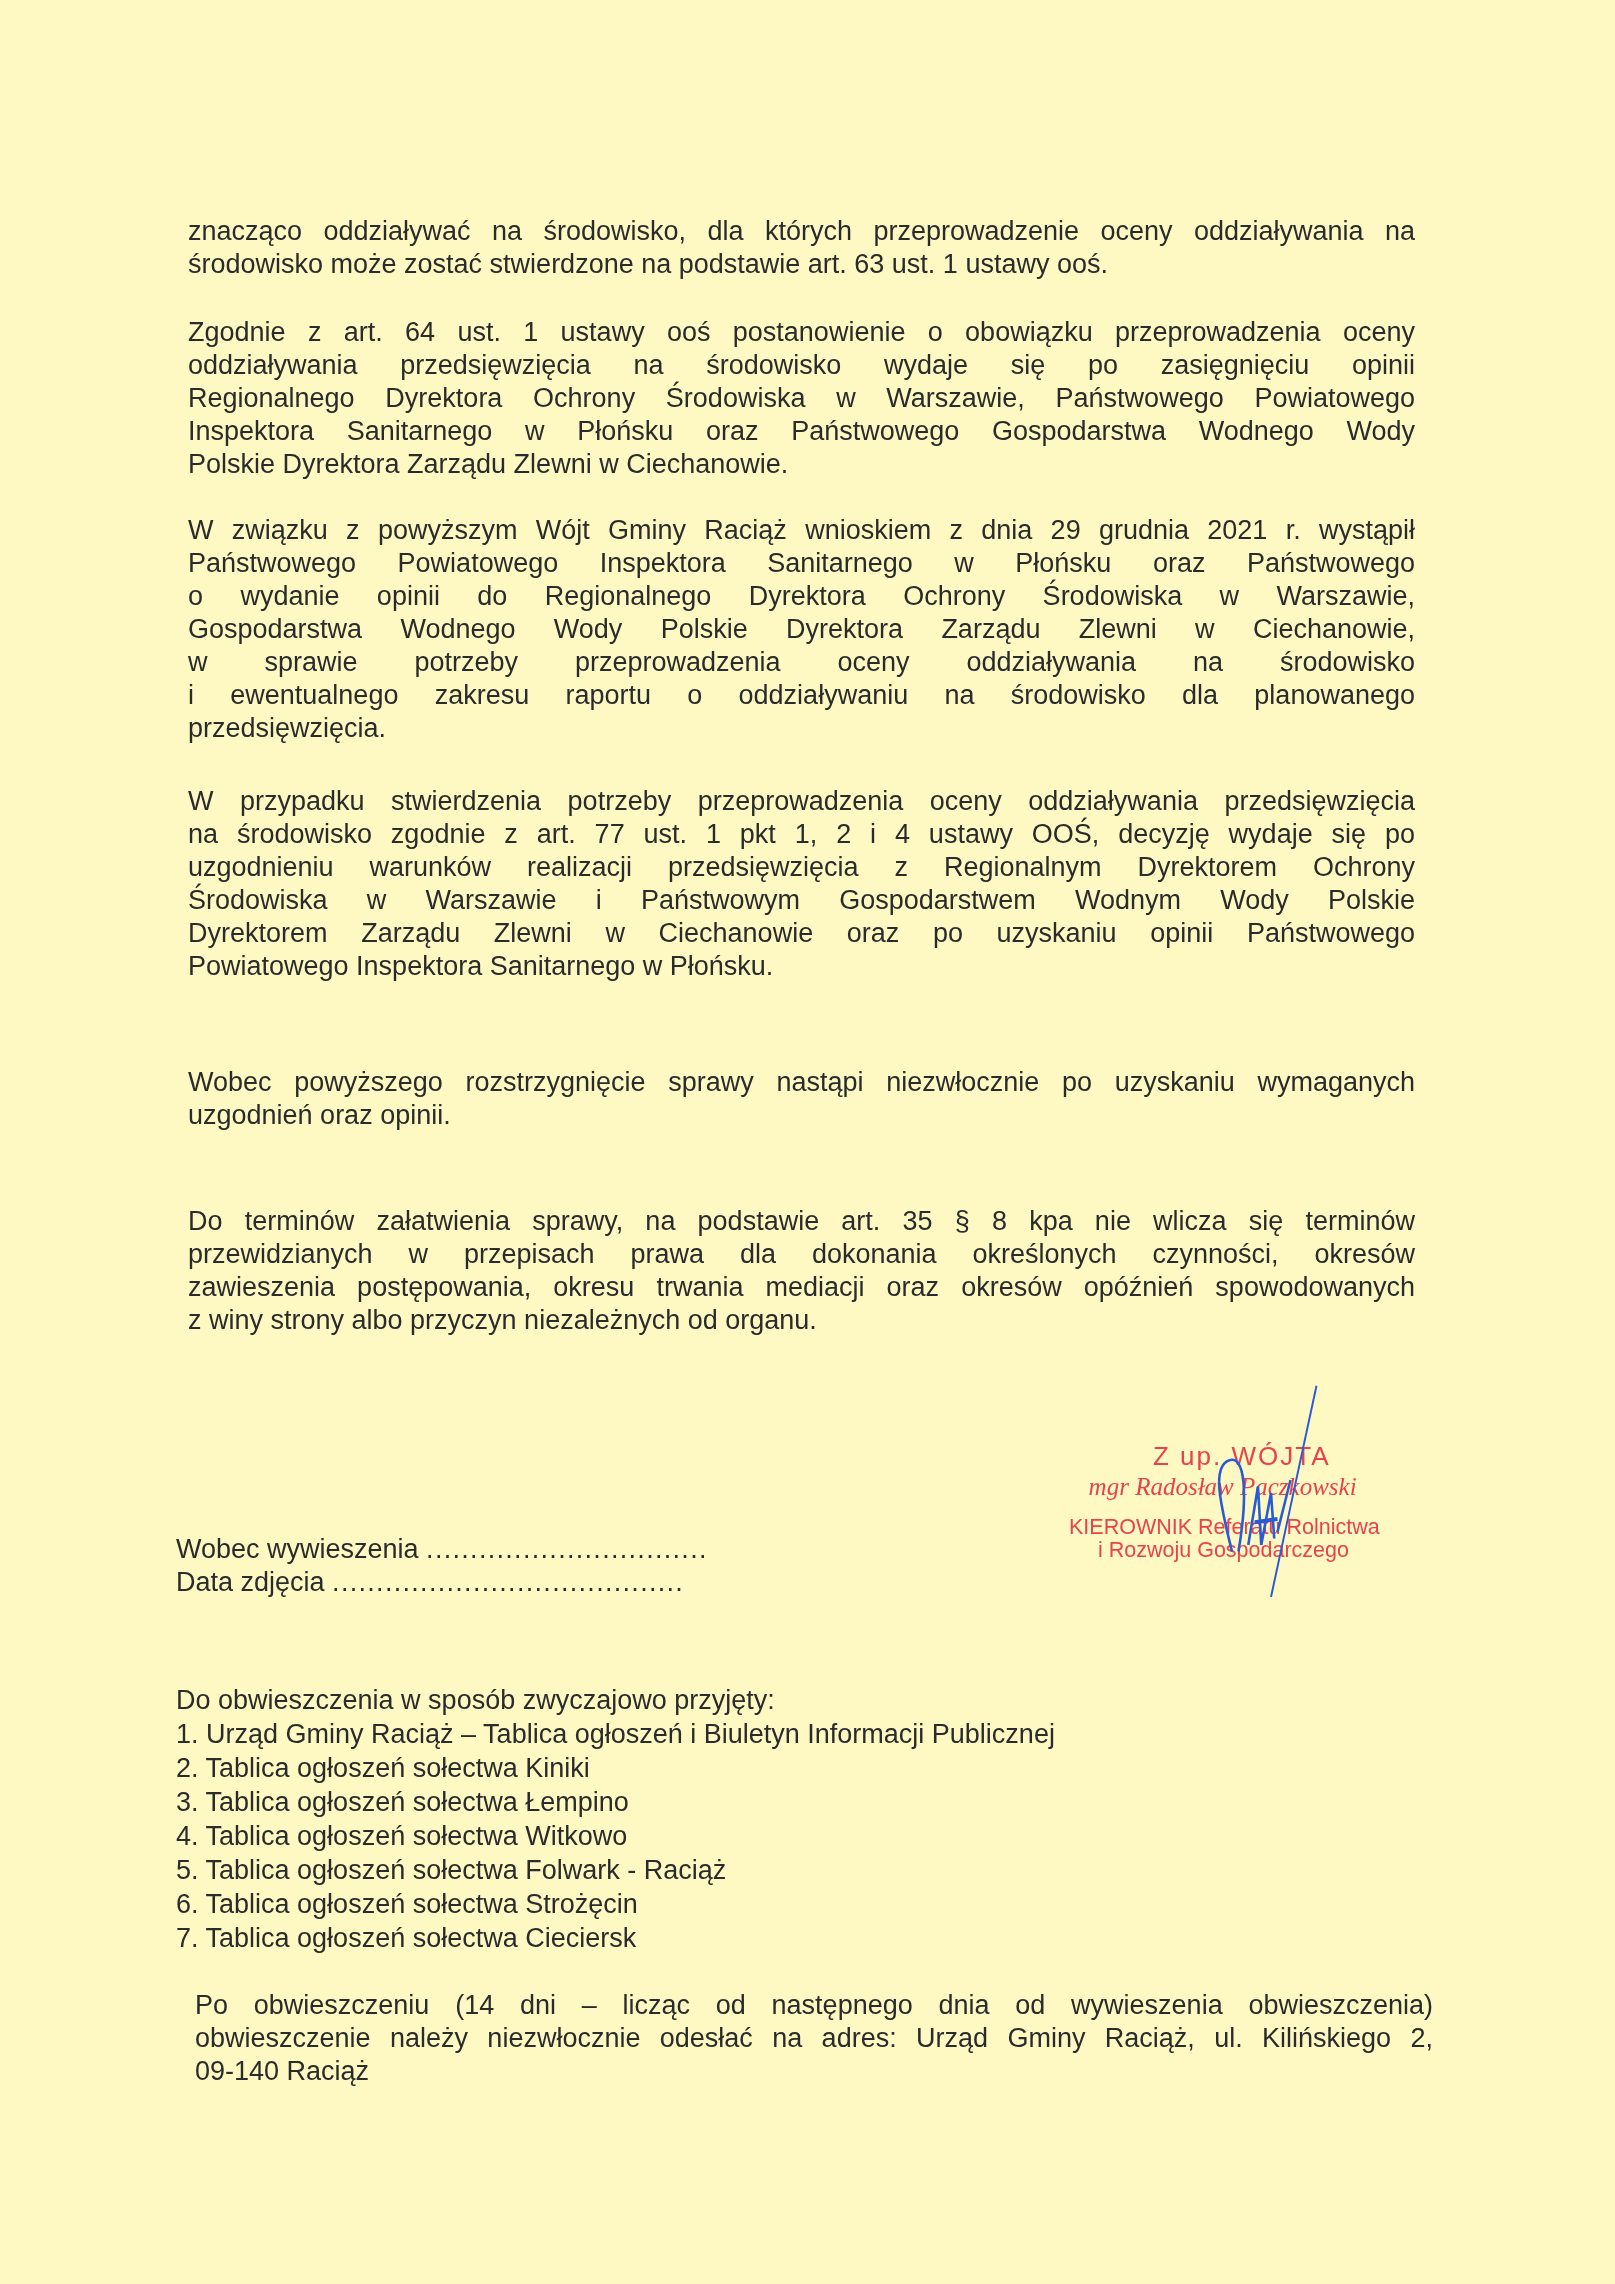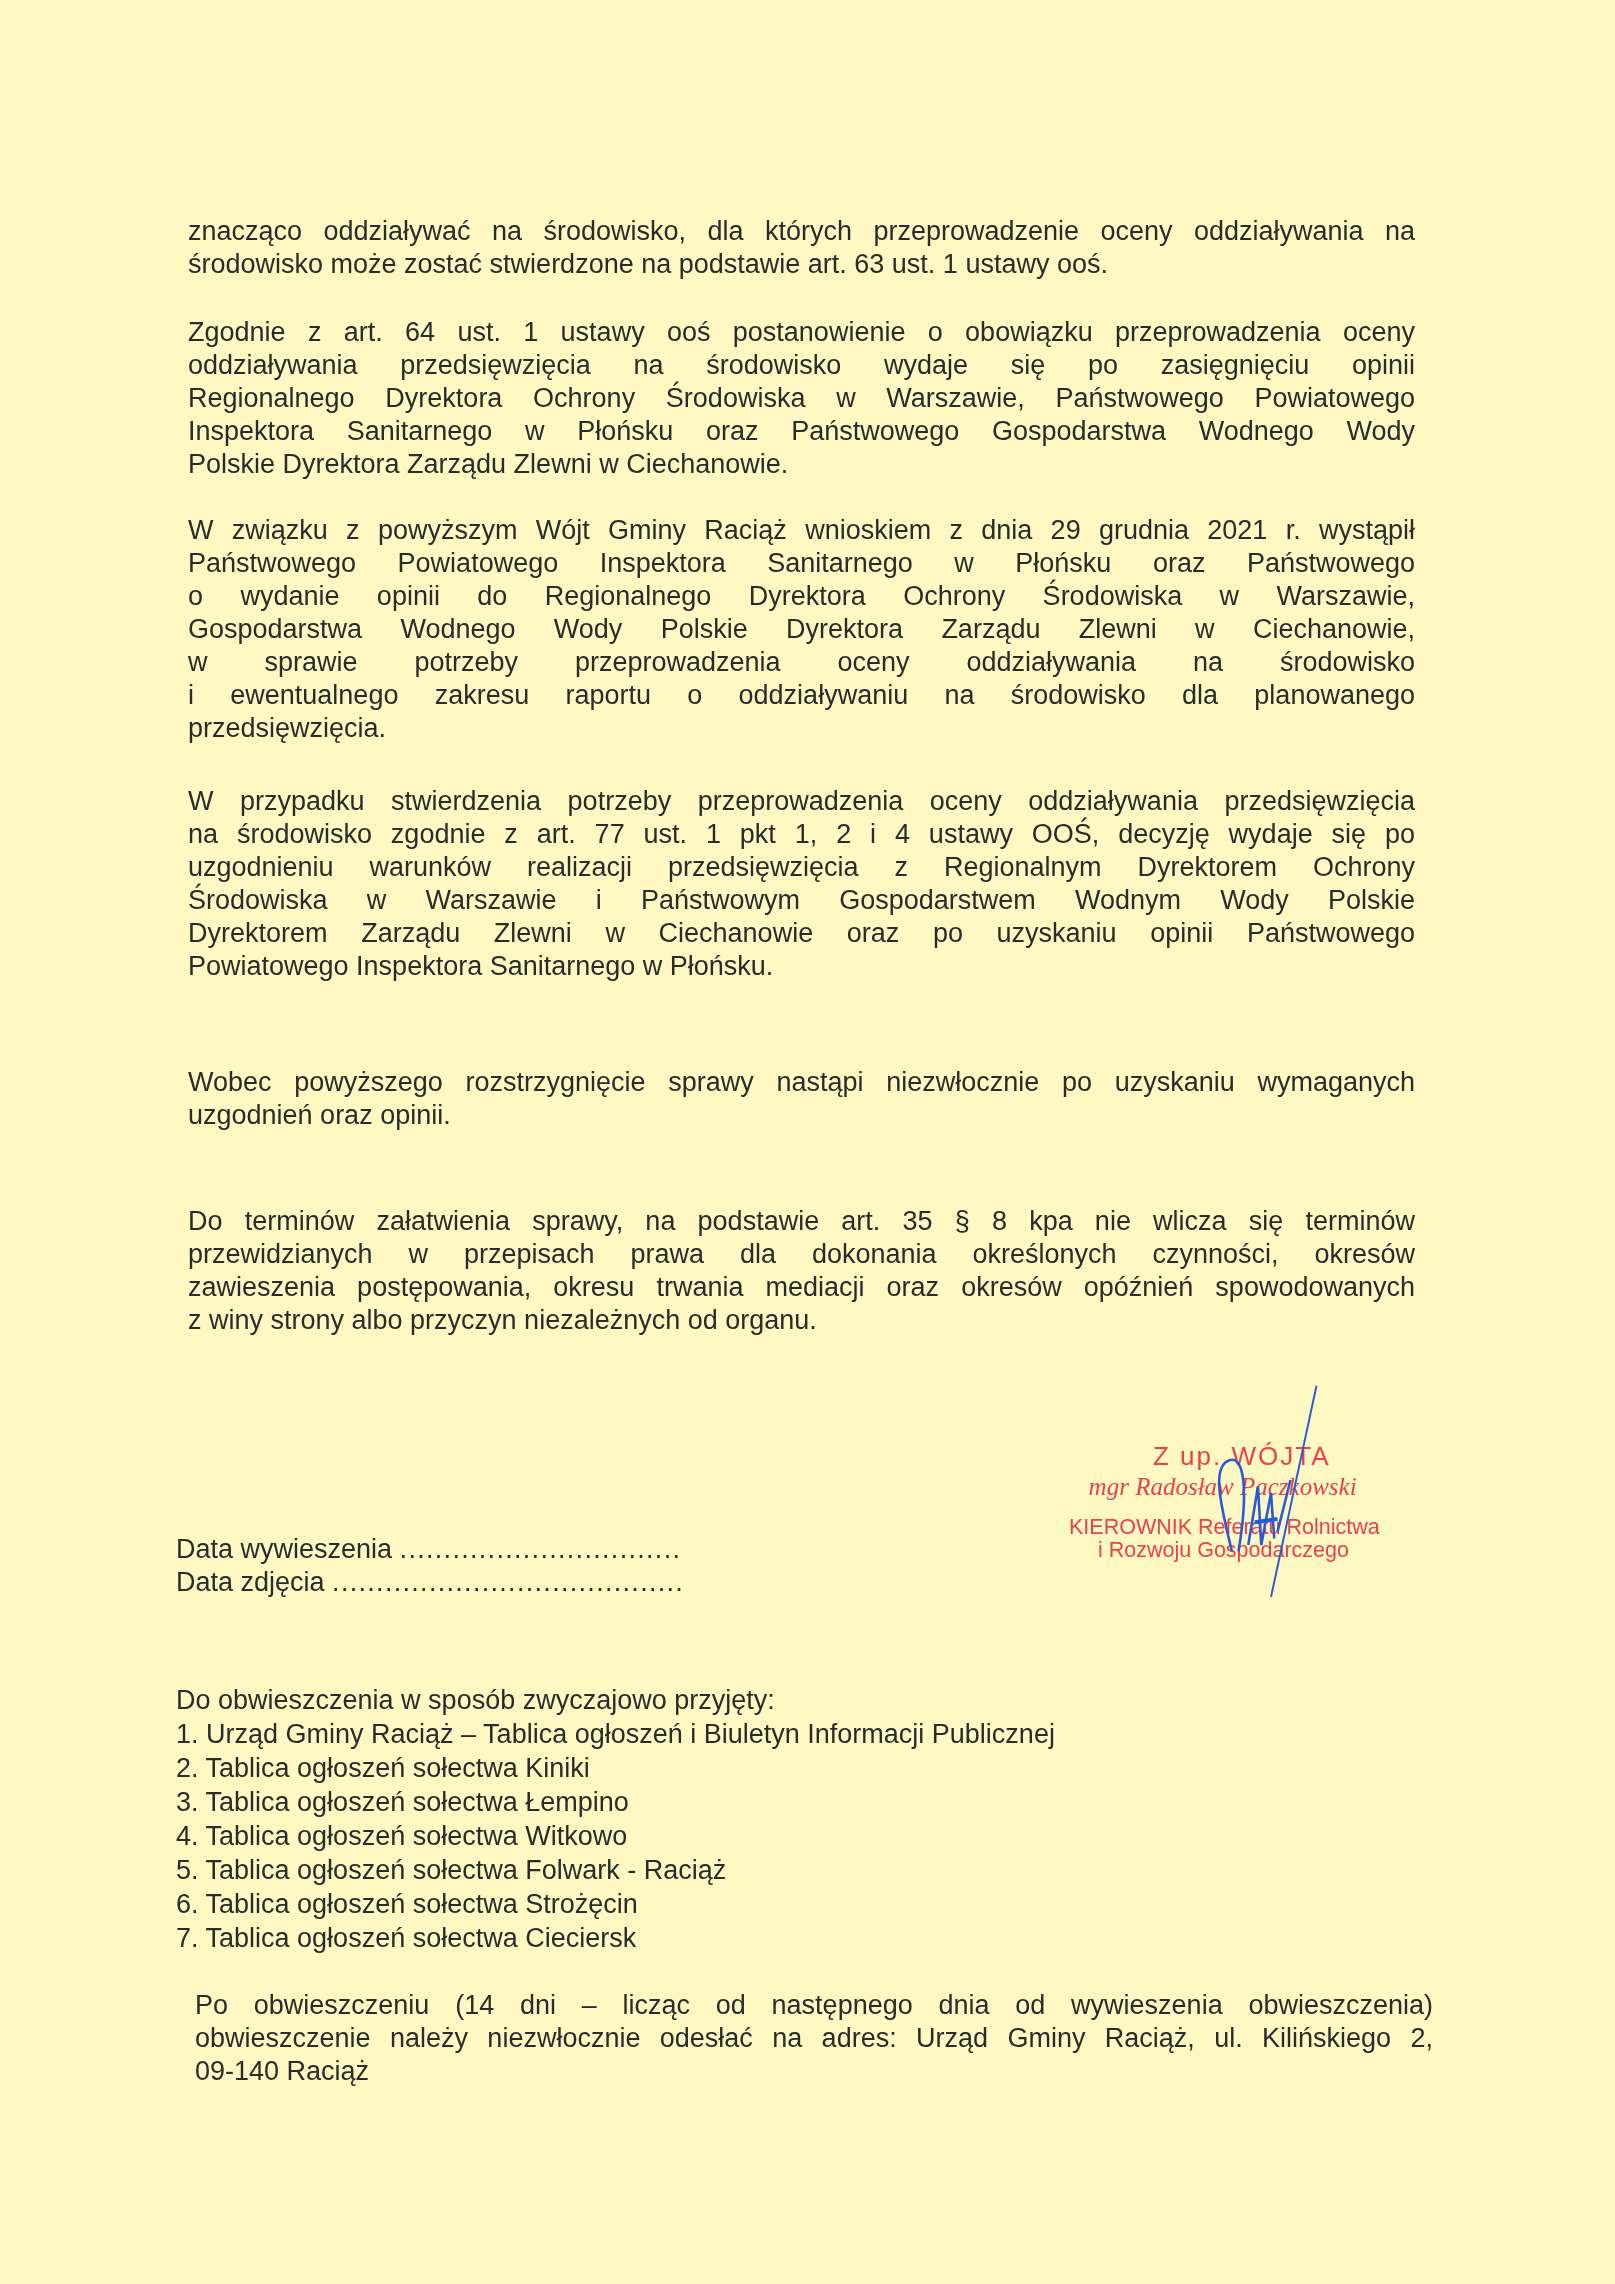--- a/index.html
+++ b/index.html
@@ -82,21 +82,21 @@
   <svg class="signature" viewBox="0 0 200 340">
     <path d="M190 5 L120 330" stroke="#2a5bd7" stroke-width="3" fill="none"></path>
     <path d="M60 260 C40 180, 30 130, 55 120 C80 110, 85 170, 70 260" stroke="#2a5bd7" stroke-width="4" fill="none"></path>
     <path d="M85 250 L100 160 L105 250 L120 170 L125 240" stroke="#2a5bd7" stroke-width="4" fill="none"></path>
     <path d="M130 230 L150 150" stroke="#2a5bd7" stroke-width="4" fill="none"></path>
     <path d="M95 215 L130 210" stroke="#2a5bd7" stroke-width="6" fill="none"></path>
   </svg>
 
   <div class="fields">
     <div class="field-row">
-      <span>Data wywieszenia </span><span class="dots">................................</span>
+      <span>Wobec wywieszenia </span><span class="dots">................................</span>
     </div>
     <div class="field-row">
       <span>Data zdjęcia </span><span class="dots">........................................</span>
     </div>
   </div>
 
   <div class="list">
     <div class="list-item">Do obwieszczenia w sposób zwyczajowo przyjęty:</div>
     <div class="list-item">1. Urząd Gminy Raciąż – Tablica ogłoszeń i Biuletyn Informacji Publicznej</div>
     <div class="list-item">2. Tablica ogłoszeń sołectwa Kiniki</div>

